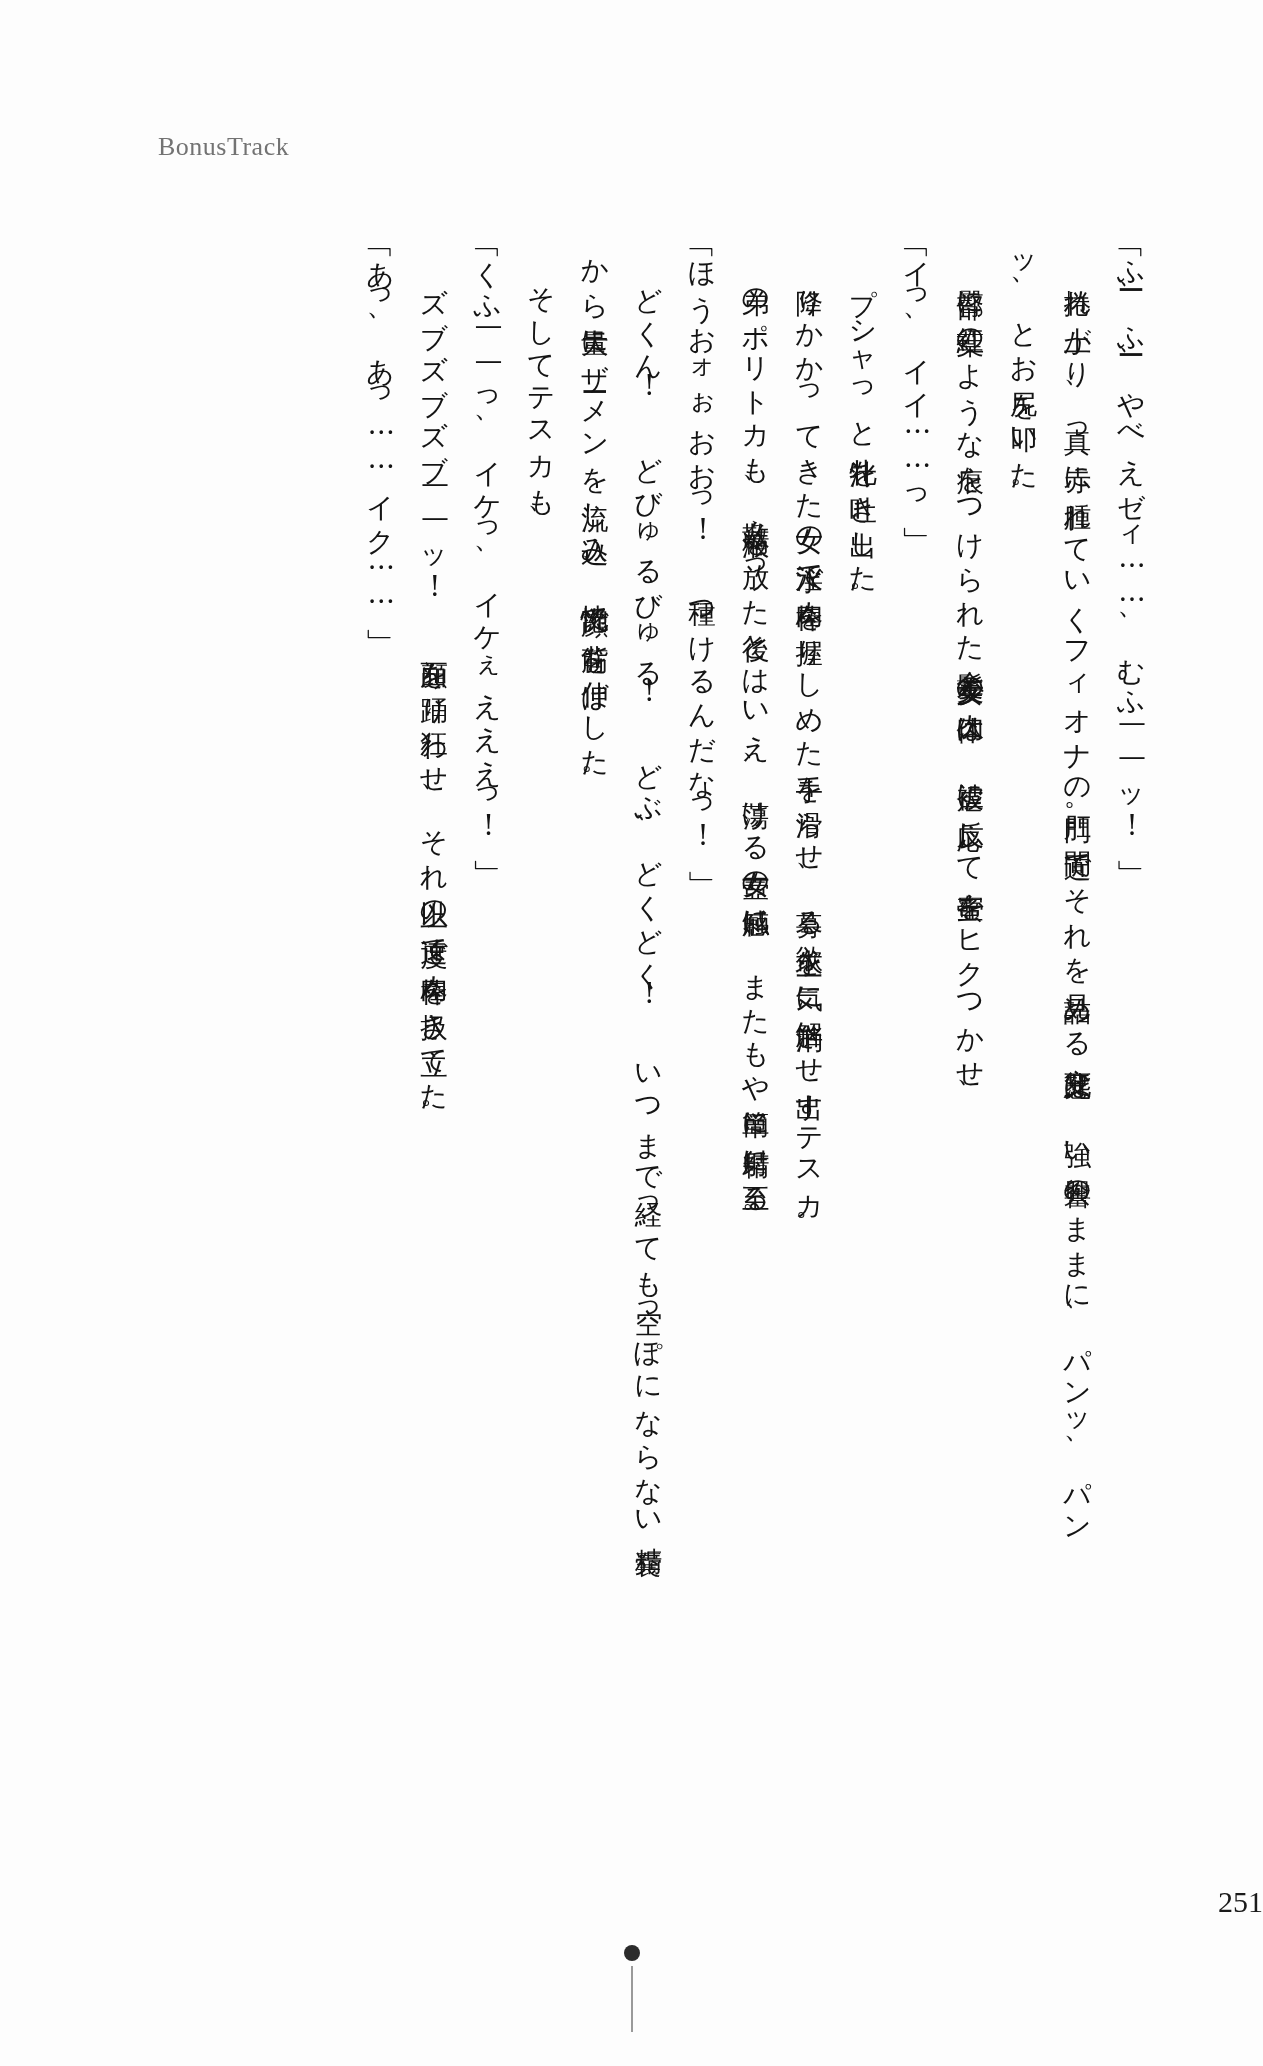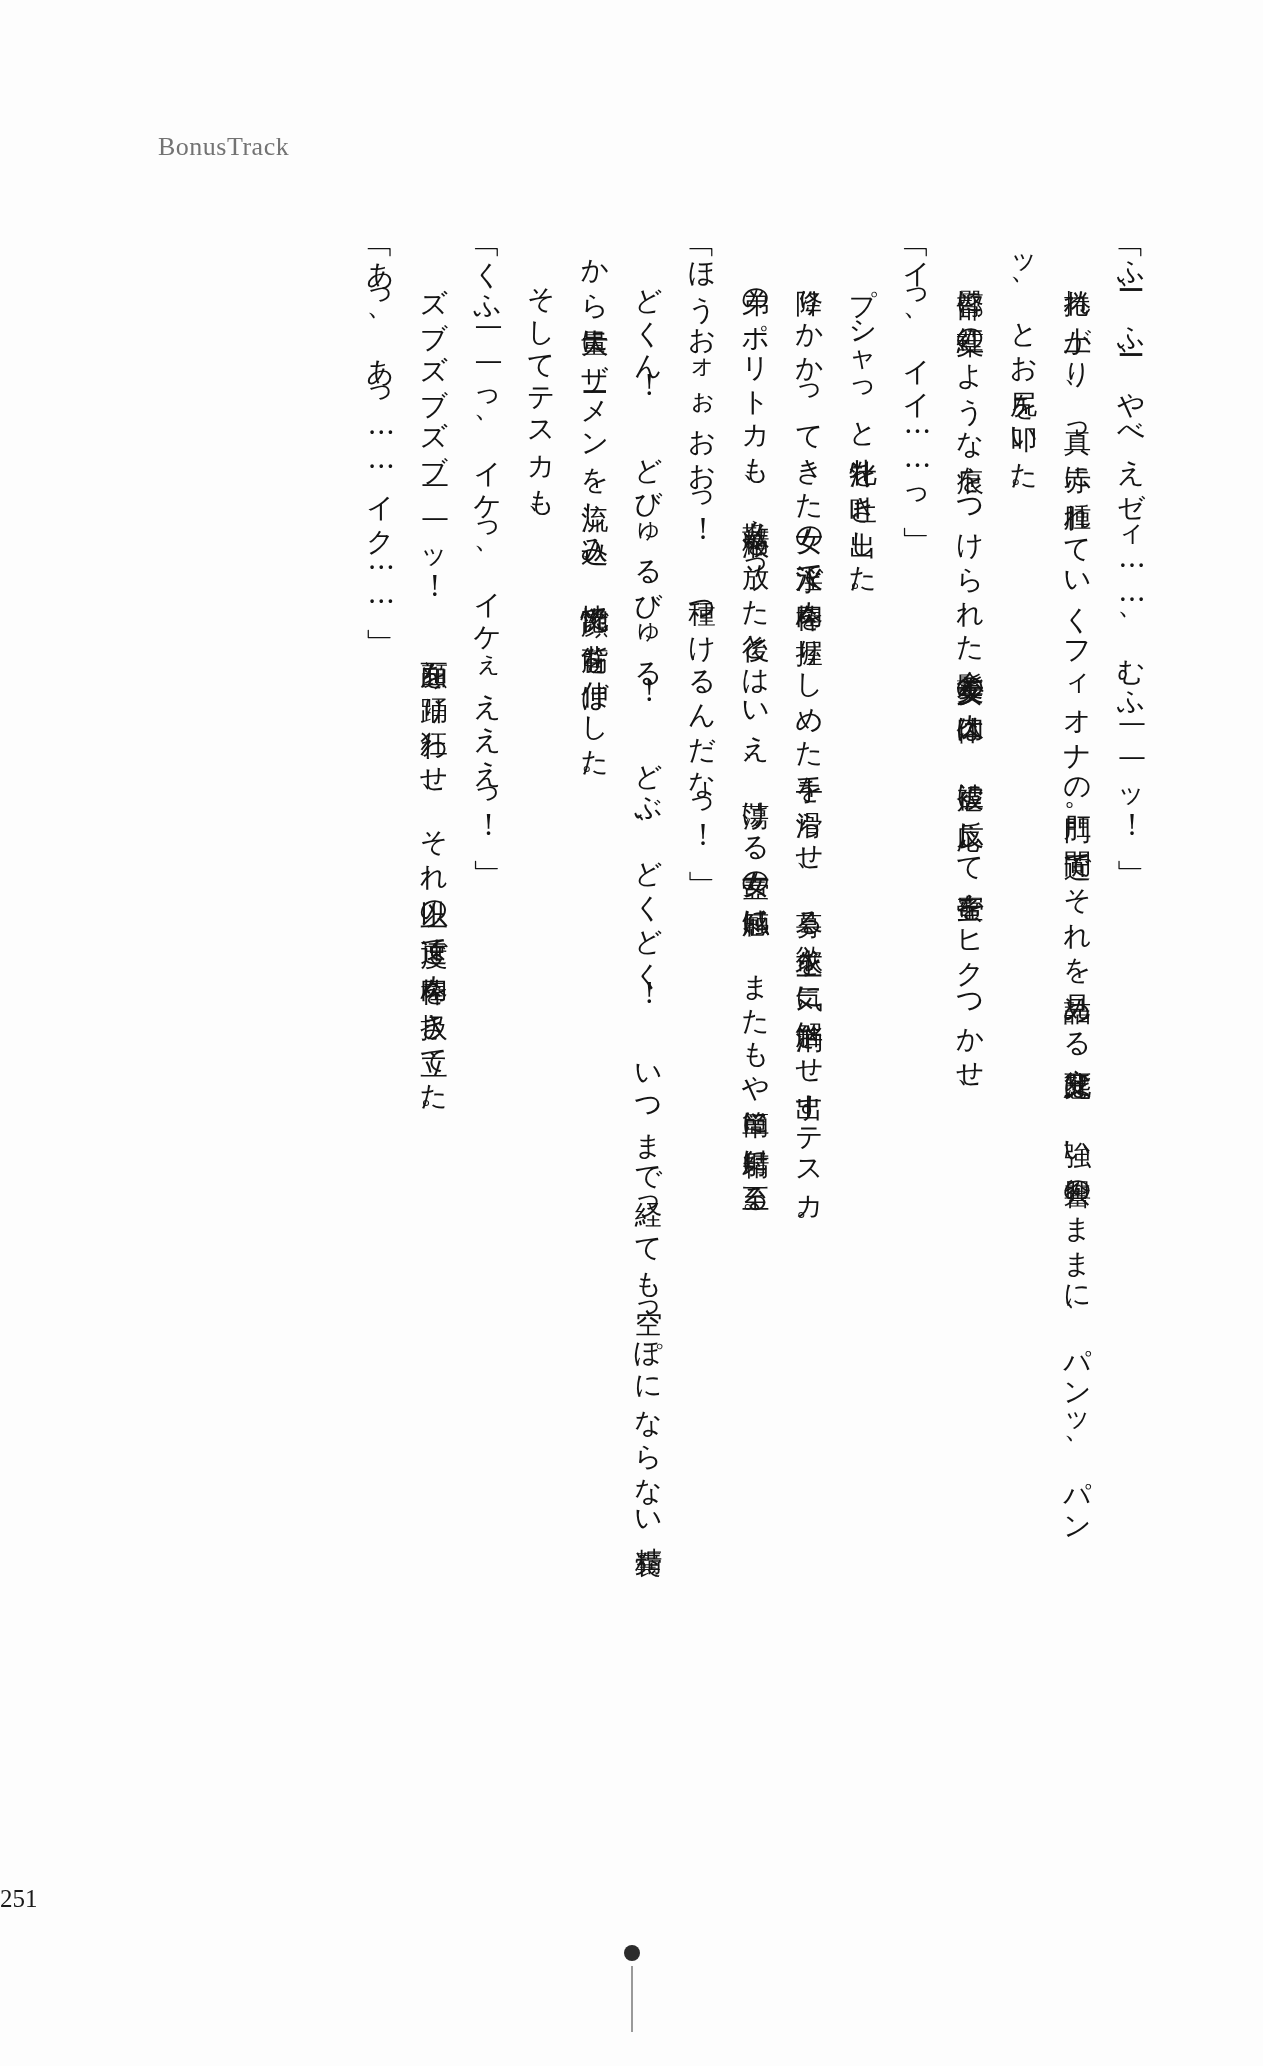--- a/index.html
+++ b/index.html
@@ -48,23 +48,23 @@
     text-indent: 0;
   }
   .body-text p.indent {
     text-indent: 1em;
   }
   .page-number {
     position: absolute;
     left: 0;
     right: 0;
     top: 1885px;
-    text-align: left;
+    text-align: right;
     font-family: "Liberation Serif", "DejaVu Serif", serif;
-    font-size: 25px;
+    font-size: 30px;
     color: #1a1a1a;
   }
   .footer-mark {
     position: absolute;
     left: 50%;
     top: 1945px;
     transform: translateX(-50%);
     width: 16px;
     height: 16px;
     background: #2b2b2b;

